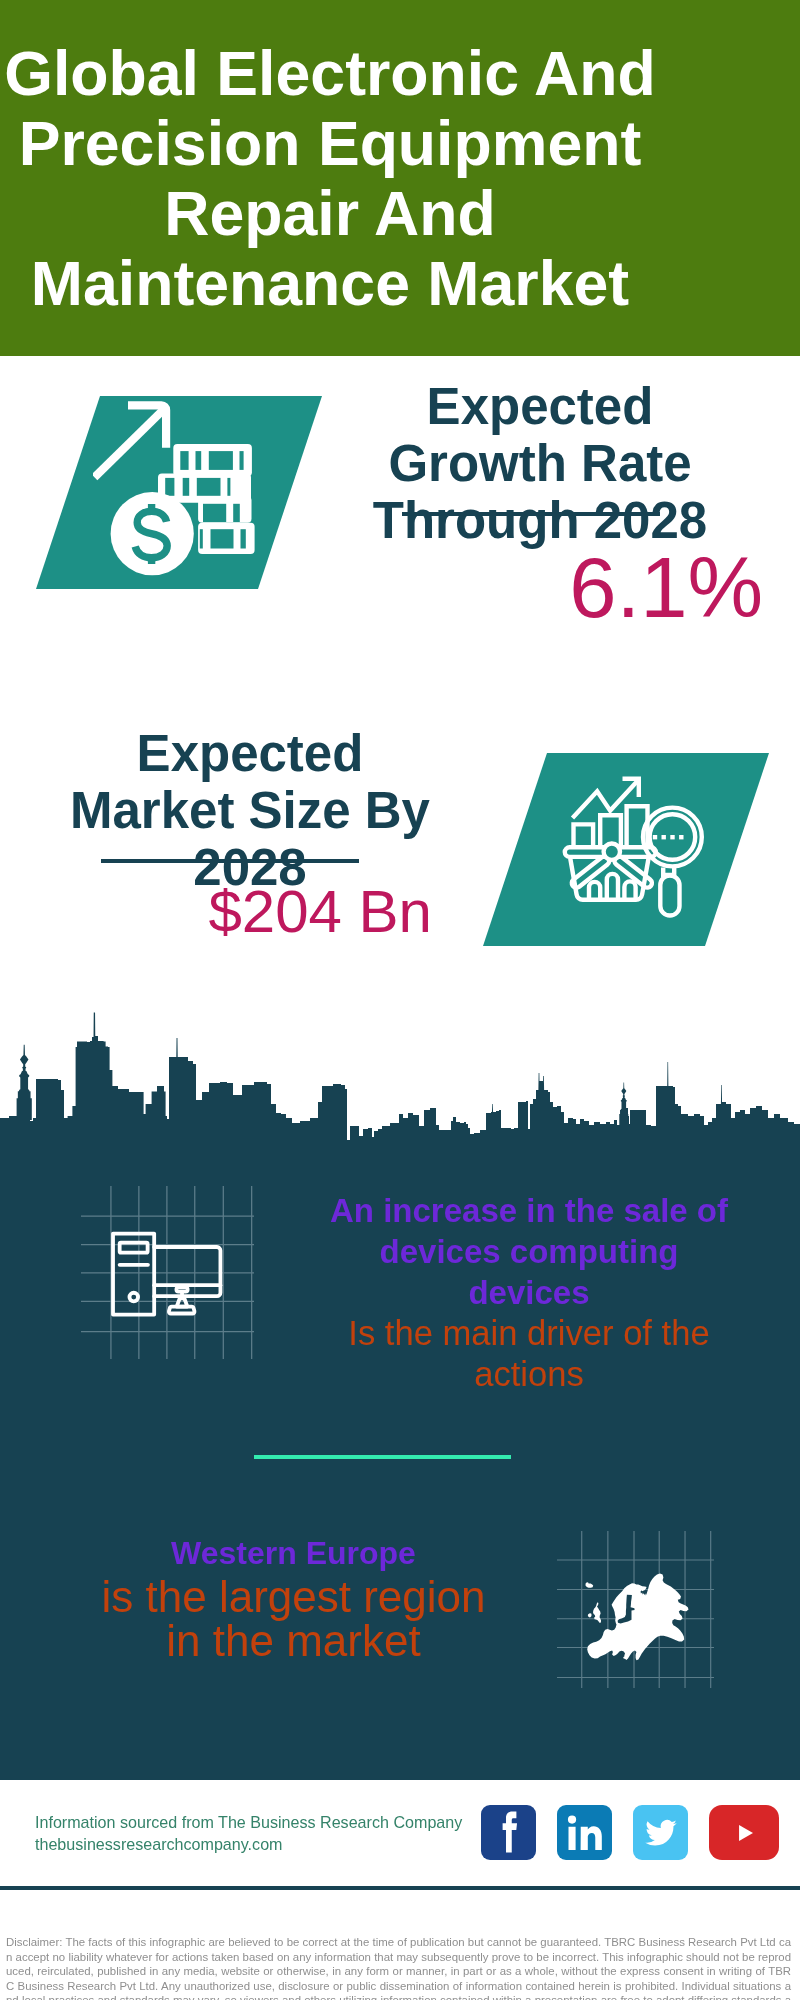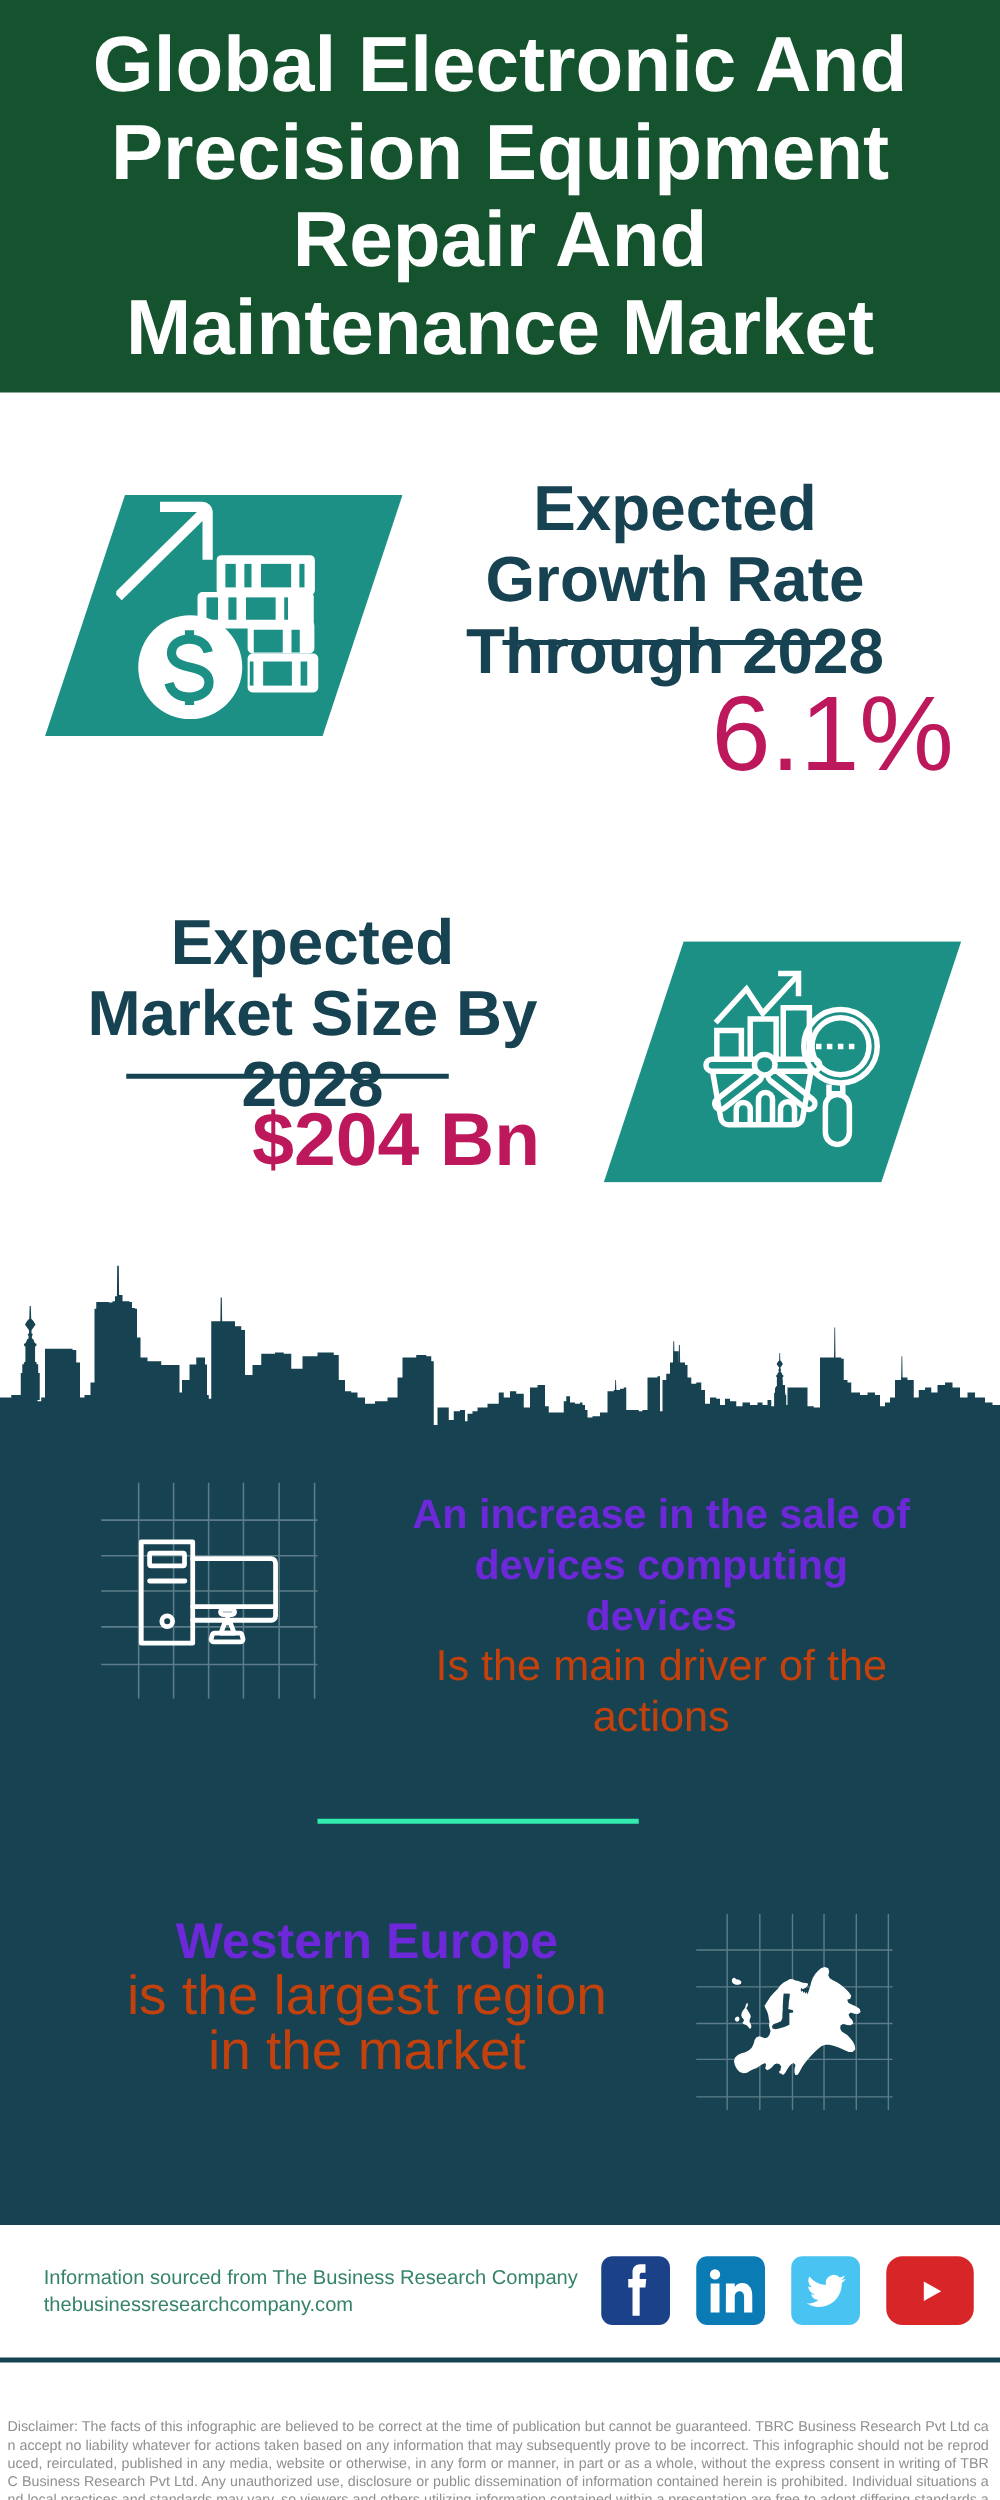--- a/index.html
+++ b/index.html
@@ -2,22 +2,22 @@
 <html><head>
 <meta charset="utf-8">
 <style>
   html,body{margin:0;padding:0;}
   body{width:800px;height:2000px;background:#ffffff;
        font-family:"Liberation Sans",sans-serif;overflow:hidden;
        -webkit-font-smoothing:antialiased;}
   .page{position:relative;width:800px;height:2000px;background:#fff;}
 
   
-  .hdr{position:absolute;left:0;top:0;width:800px;height:314px;background:#14532d;
-       display:flex;align-items:center;justify-content:center;}
+  .hdr{position:absolute;left:0;top:0;width:800px;height:356px;background:#4d7c0f;
+       display:flex;align-items:center;}
   .hdr h1{margin:0;color:#ffffff;font-size:62.6px;line-height:70px;font-weight:bold;
           text-align:center;letter-spacing:0px;width:660px;}
 
   
   .para{position:absolute;background:#1d9086;
         clip-path:polygon(64px 0, 100% 0, calc(100% - 64px) 100%, 0 100%);}
   .para1{left:36px;top:396px;width:286px;height:193px;}
   .para2{left:483px;top:753px;width:286px;height:193px;}
   .ico{position:absolute;}
   .ico1{left:93px;top:400px;width:172px;height:178px;}
@@ -25,41 +25,41 @@
 
   .stat-title{position:absolute;color:#174252;font-weight:bold;font-size:51px;
               line-height:57px;text-align:center;}
   .t1{left:340px;top:378px;width:400px;}
   .t2{left:50px;top:725px;width:400px;}
   .rule{position:absolute;height:4px;background:#174252;}
   .r1{left:402px;top:512px;width:258px;}
   .r2{left:101px;top:859px;width:258px;}
   .stat-val{position:absolute;text-align:right;color:#be185d;}
   .v1{left:363px;top:547px;width:400px;font-size:85px;line-height:82px;font-weight:normal;}
-  .v2{left:32px;top:882px;width:400px;font-size:60px;line-height:60px;font-weight:bold;}
+  .v2{left:32px;top:882px;width:400px;font-size:60px;line-height:60px;font-weight:normal;}
 
   
   .dark{position:absolute;left:0;top:1140px;width:800px;height:640px;background:#174252;}
   .sky{position:absolute;left:0;top:1012px;width:800px;height:130px;display:block;}
 
   .gridicon{position:absolute;}
   .gi1{left:80px;top:1186px;width:175px;height:173px;}
   .gi2{left:546px;top:1531px;width:179px;height:157px;}
   .eumap{position:absolute;left:576.7px;top:1573.3px;width:113px;height:90px;}
   .green-rule{position:absolute;left:254px;top:1455px;width:257px;height:4px;background:#33ebaf;}
 
   .drv{position:absolute;text-align:center;}
   .drv span{display:block;white-space:nowrap;}
   .drv .g{color:#6d28d9;font-weight:bold;}
   .drv .w{color:#c2410c;font-weight:normal;}
   .d1{left:329px;top:1190px;width:400px;}
   .d1 .g{font-size:33px;line-height:41px;}
   .d1 .w{font-size:34.6px;line-height:41px;}
   .d2{left:66px;top:1531px;width:455px;}
-  .d2 .g{font-size:40px;line-height:44px;}
+  .d2 .g{font-size:32px;line-height:44px;}
   .d2 .w{font-size:44px;line-height:44px;}
 
   
   .src{position:absolute;left:35px;top:1812px;color:#35836a;font-size:16.1px;line-height:21.5px;}
   .socrow{position:absolute;left:481px;top:1805px;display:flex;align-items:center;gap:21px;}
   .soc{width:55px;height:55px;border-radius:9px;display:flex;align-items:center;justify-content:center;}
   .soc.fb{background:#1b4289;}
   .soc.li{background:#0b7bb5;}
   .soc.tw{background:#49c3f2;}
   .soc.yt{background:#d82628;width:70px;border-radius:13px;}

